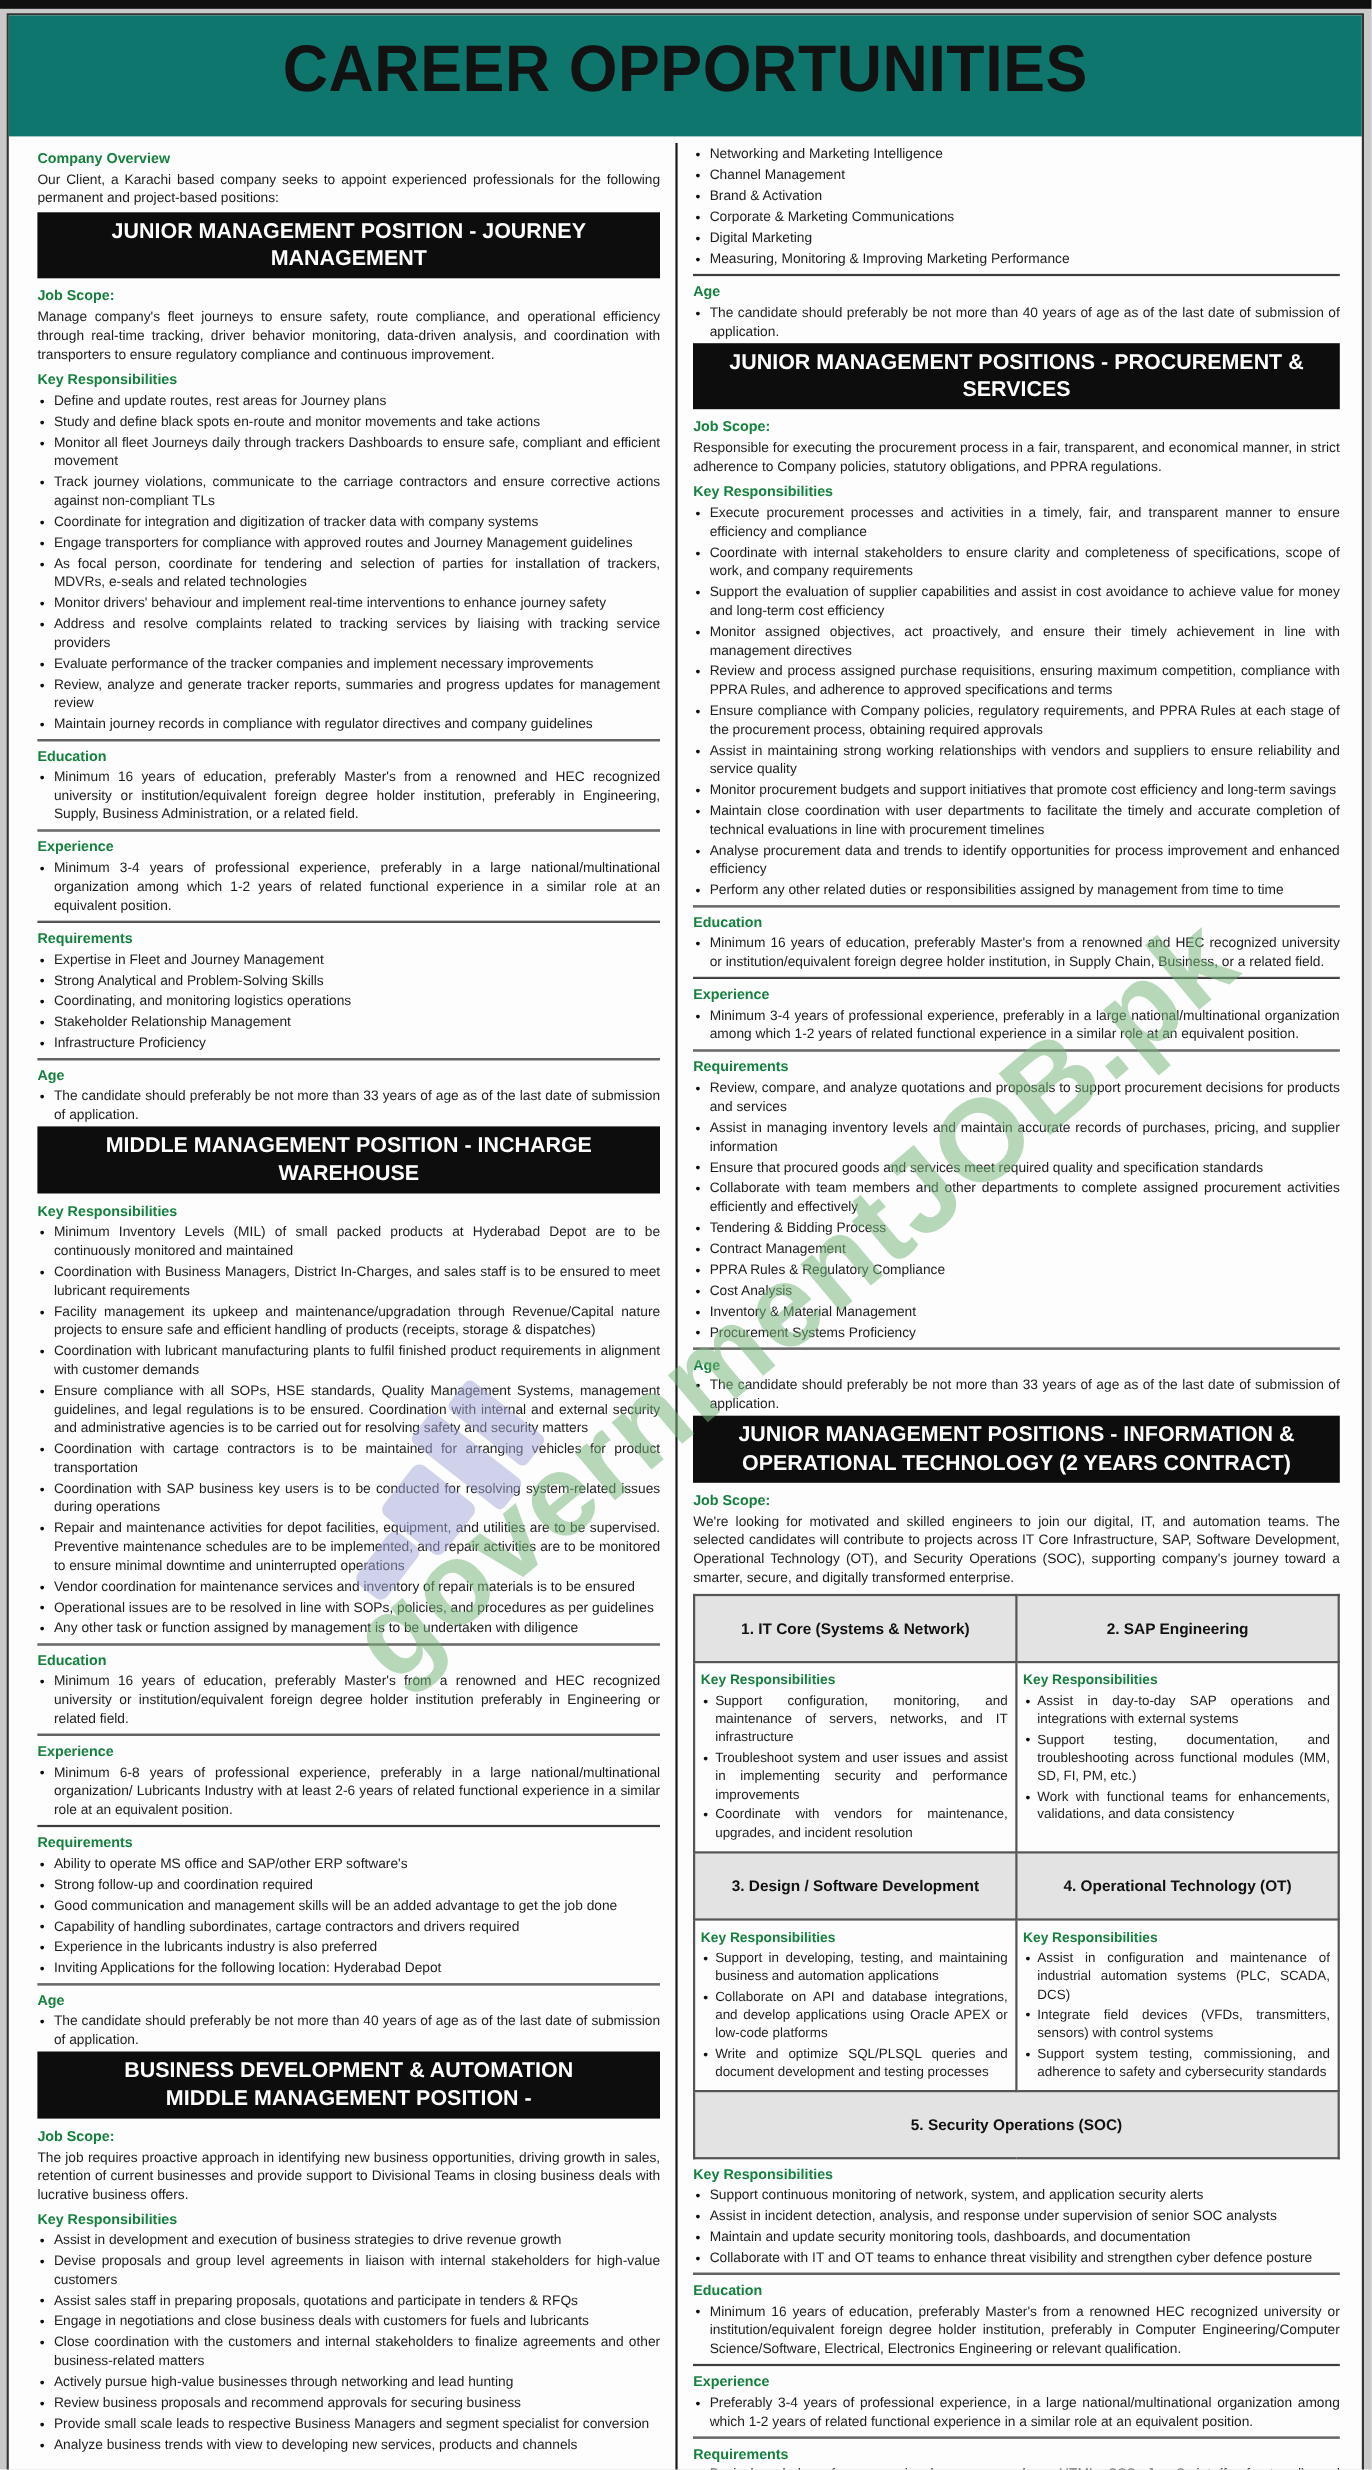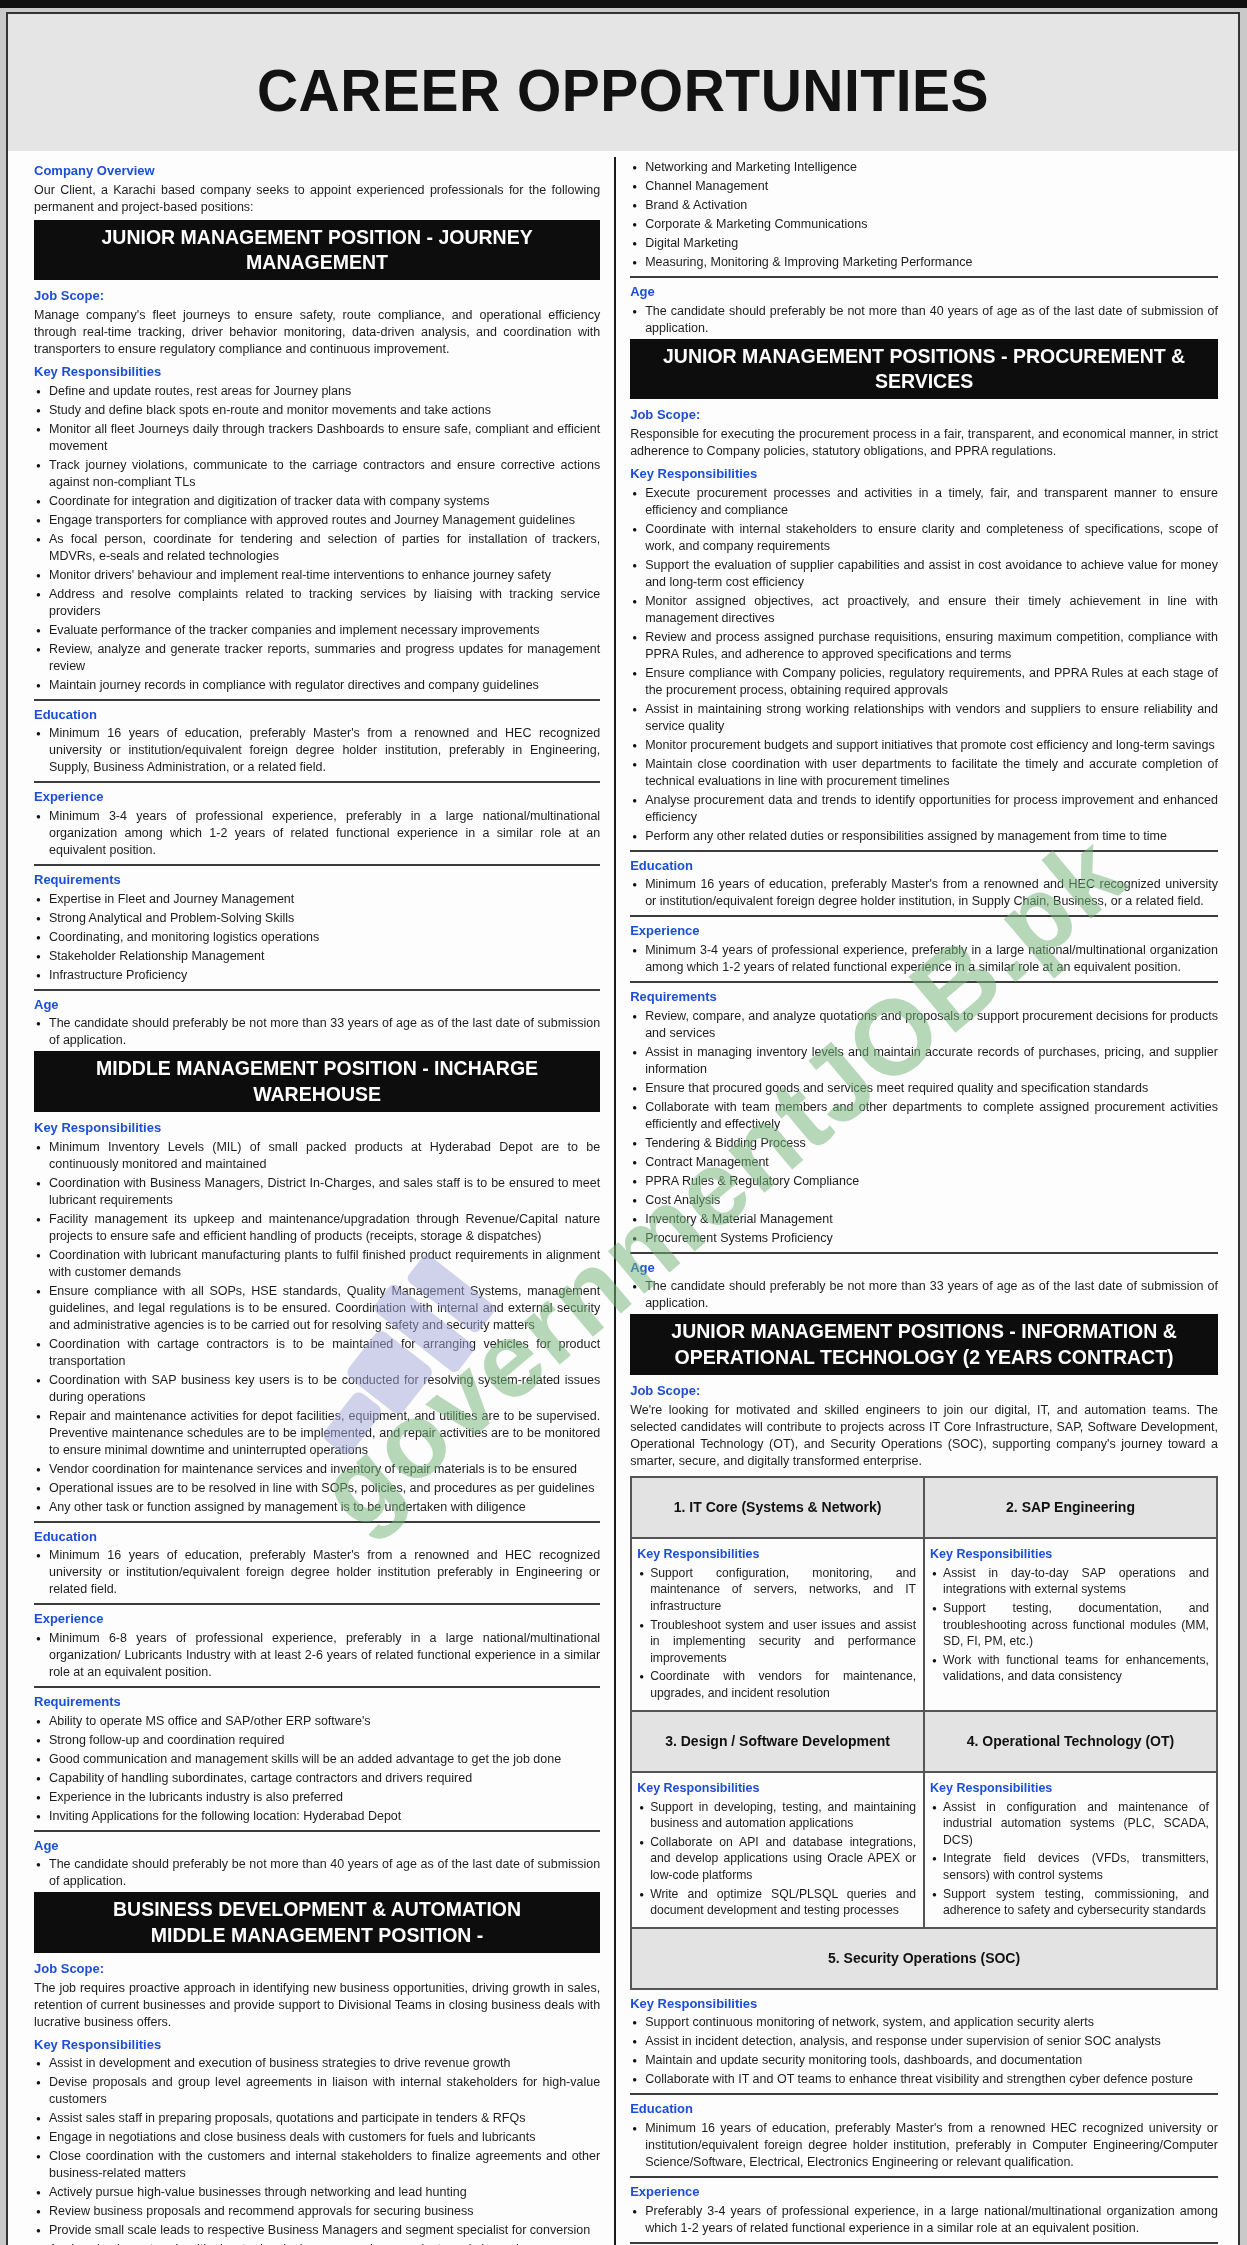--- a/index.html
+++ b/index.html
@@ -8,36 +8,36 @@
     background: #c9c9c9;
     font-family: "Liberation Sans", "DejaVu Sans", sans-serif;
     color: #1d1d1d;
     position: relative;
   }
   .topbar { position: absolute; left: 0; top: 0; width: 1247px; height: 8px; background: #101010; }
   .ad {
     position: absolute; left: 6px; top: 12px; width: 1234px; min-height: 2218px;
     background: #fdfdfd; border: 2px solid #333;
   }
-  .header-band { background: #e5e5e5; padding: 43px 0 28px; }
+  .header-band { background: #0f766e; padding: 16px 0 28px; }
   h1.title {
     text-align: center; font-size: 57px; font-weight: 800; letter-spacing: 0.5px;
     color: #121212; transform: scaleY(1.05);
   }
   .cols { display: flex; align-items: stretch; padding: 6px 20px 14px 26px; }
   .col { font-size: 12.5px; line-height: 1.36; }
   .col-left  { width: 49%; padding-right: 14px; }
   .col-right { width: 51%; border-left: 2px solid #1b1b1b; padding-left: 14px; }
 
   .banner {
     background: #0d0d0d; color: #ffffff; text-align: center;
     font-weight: 700; font-size: 19.5px; line-height: 1.3;
     padding: 5px 4px; margin: 0 0 7px;
   }
-  .sec-h { font-weight: 700; font-size: 13px; margin: 5px 0 2px; color: #1d4ed8; }
+  .sec-h { font-weight: 700; font-size: 13px; margin: 5px 0 2px; color: #15803d; }
   .para  { text-align: justify; margin: 1px 0 4px; }
   .rule  { height: 2px; border-top: 1px solid #3c3c3c; border-bottom: 1px solid #3c3c3c; margin: 5px 0 3px; }
 
   .blist { margin: 1px 0 2px; }
   .bullet { display: flex; margin: 2px 0; }
   .dot { flex: none; width: 15px; font-size: 8px; line-height: 17px; padding-left: 2px; color: #111; }
   .bt  { flex: 1; text-align: justify; }
 
   table.ittable { width: 100%; border-collapse: collapse; border: 2px solid #555; margin: 6px 0 4px; }
   table.ittable th {

